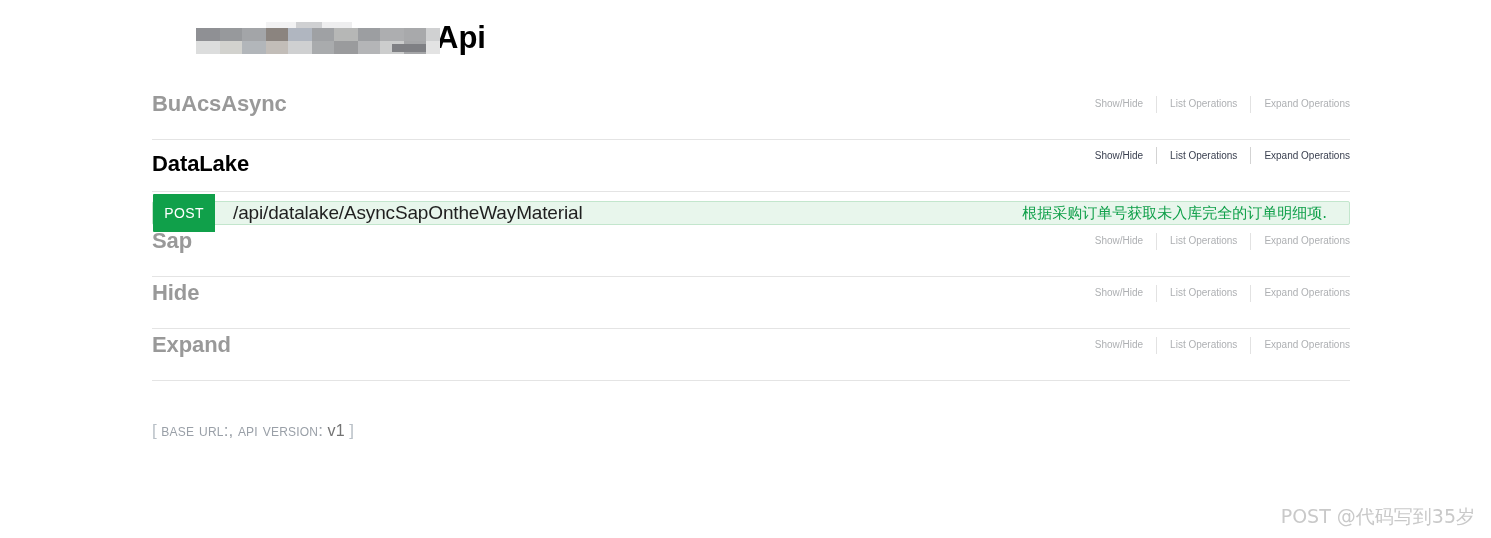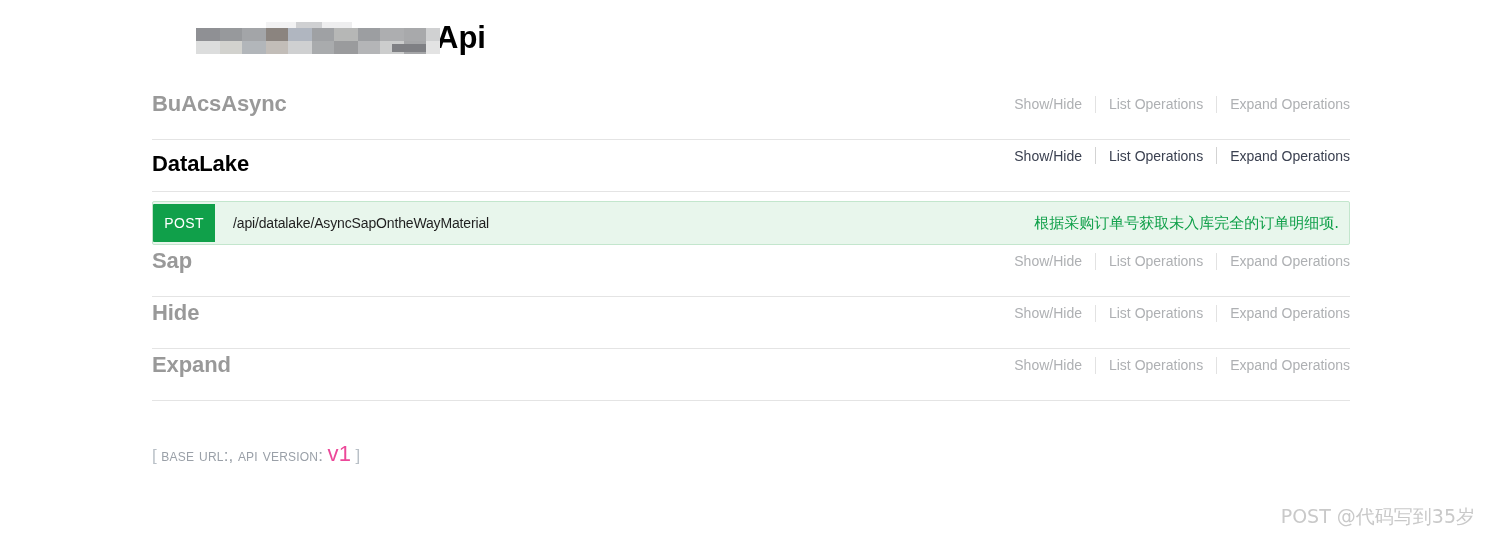--- a/index.html
+++ b/index.html
@@ -77,21 +77,21 @@
     font-weight: bold;
     letter-spacing: -0.1px;
     white-space: nowrap;
   }
   .section.collapsed .section-name { color: #999999; }
   .section.expanded  .section-name { color: #000000; margin-top: 16px; }
 
   .options {
     display: flex;
     align-items: center;
-    font-size: 14px;
+    font-size: 10px;
     white-space: nowrap;
   }
   .options a {
     text-decoration: none;
     padding: 0 13px;
     line-height: 18px;
   }
   .options a:last-child { padding-right: 0; }
   .options .sep {
     width: 1px;
@@ -104,21 +104,21 @@
   .section.expanded  .options a { color: #3b4151; }
   .section.expanded  .options .sep { background: #d3d3d3; }
 
   
   .operations { padding-top: 0; }
   .operation {
     margin: 9px 0 0 0;
     background: #e8f6ec;
     border: 1px solid #c3e6cd;
     border-radius: 2px;
-    height: 44px;
+    height: 24px;
     display: flex;
     align-items: center;
     padding: 0 0 0 0;
     position: relative;
   }
   .op-method {
     width: 62px;
     min-width: 62px;
     height: 38px;
     margin: 0;
@@ -127,28 +127,28 @@
     font-size: 14px;
     letter-spacing: 0.4px;
     display: flex;
     align-items: center;
     justify-content: center;
     text-transform: uppercase;
     border-radius: 1px 0 0 1px;
   }
   .op-path {
     margin-left: 18px;
-    font-size: 14px;
+    font-size: 19px;
     color: #1f1f1f;
     letter-spacing: -0.15px;
     white-space: nowrap;
   }
   .op-desc {
     margin-left: auto;
-    margin-right: 10px;
+    margin-right: 22px;
     font-size: 15px;
     color: #10a04a;
     white-space: nowrap;
     font-family: "DejaVu Sans", "Liberation Sans", sans-serif;
   }
   .section.has-ops { border-bottom: none; height: auto; }
   .section.has-ops .section-inner { border-bottom: 1px solid #e4e4e4; }
 
   
   .footer {
@@ -159,22 +159,22 @@
     white-space: nowrap;
   }
   .footer .bracket { color: #b9c0c7; font-size: 17px; }
   .footer .lbl {
     font-variant: small-caps;
     text-transform: lowercase;
     font-size: 17px;
     color: #9aa0a8;
   }
   .footer .ver {
-    font-size: 22px;
-    color: #ec4899;
+    font-size: 16px;
+    color: #737373;
   }
 
   
   .watermark {
     position: absolute;
     right: 16px;
     bottom: 8px;
     font-size: 19px;
     color: #c9c9c9;
     font-family: "DejaVu Sans", "Liberation Sans", sans-serif;

